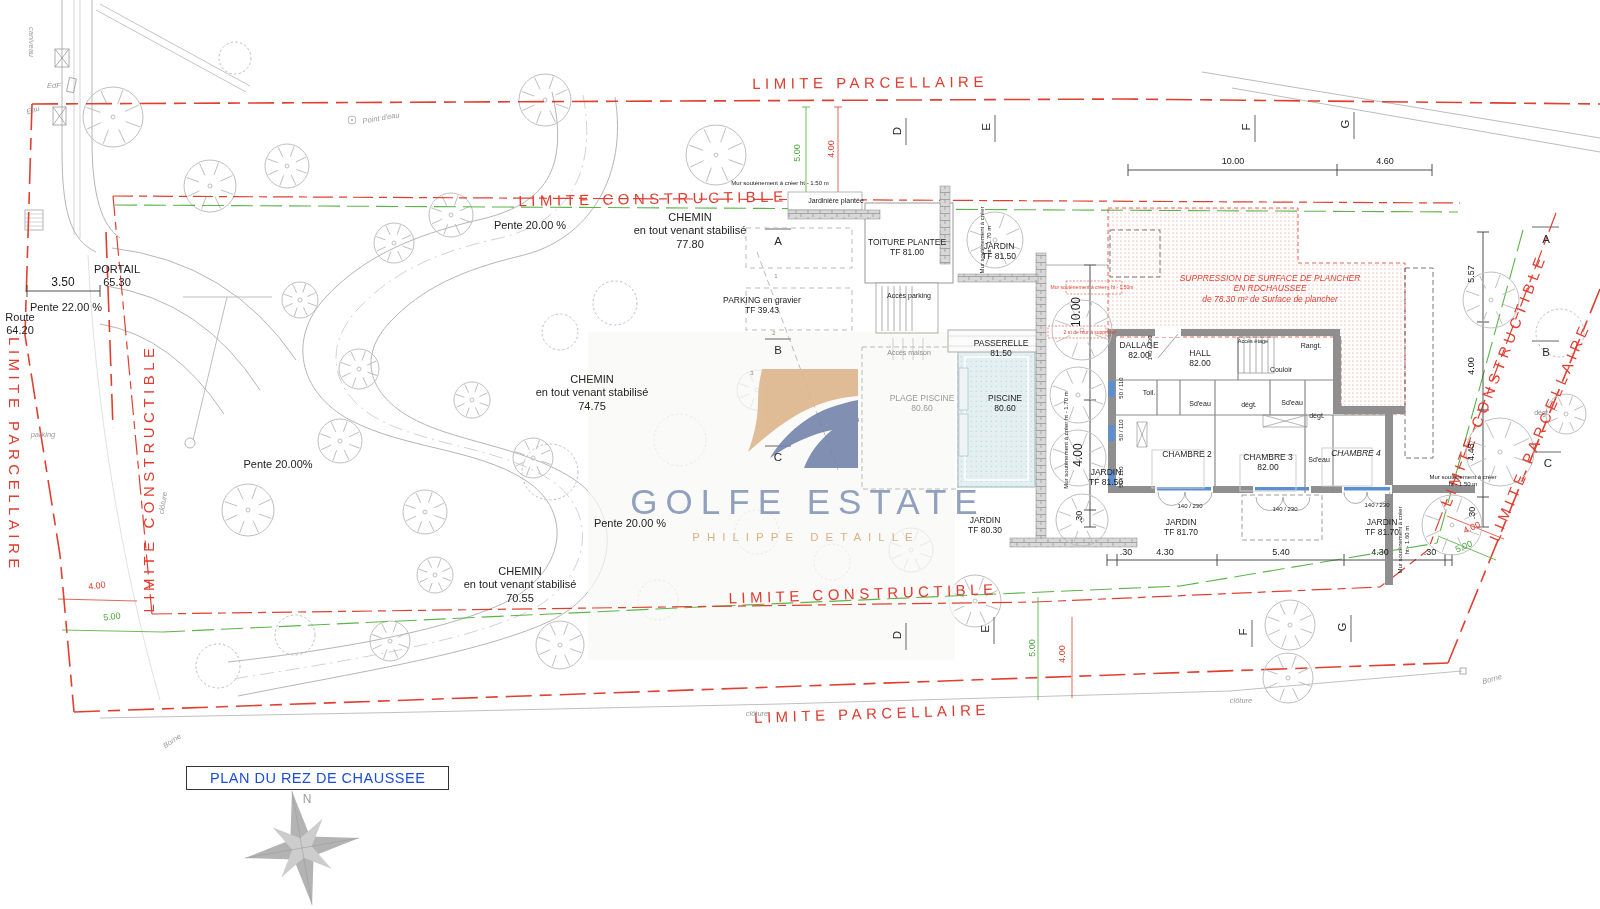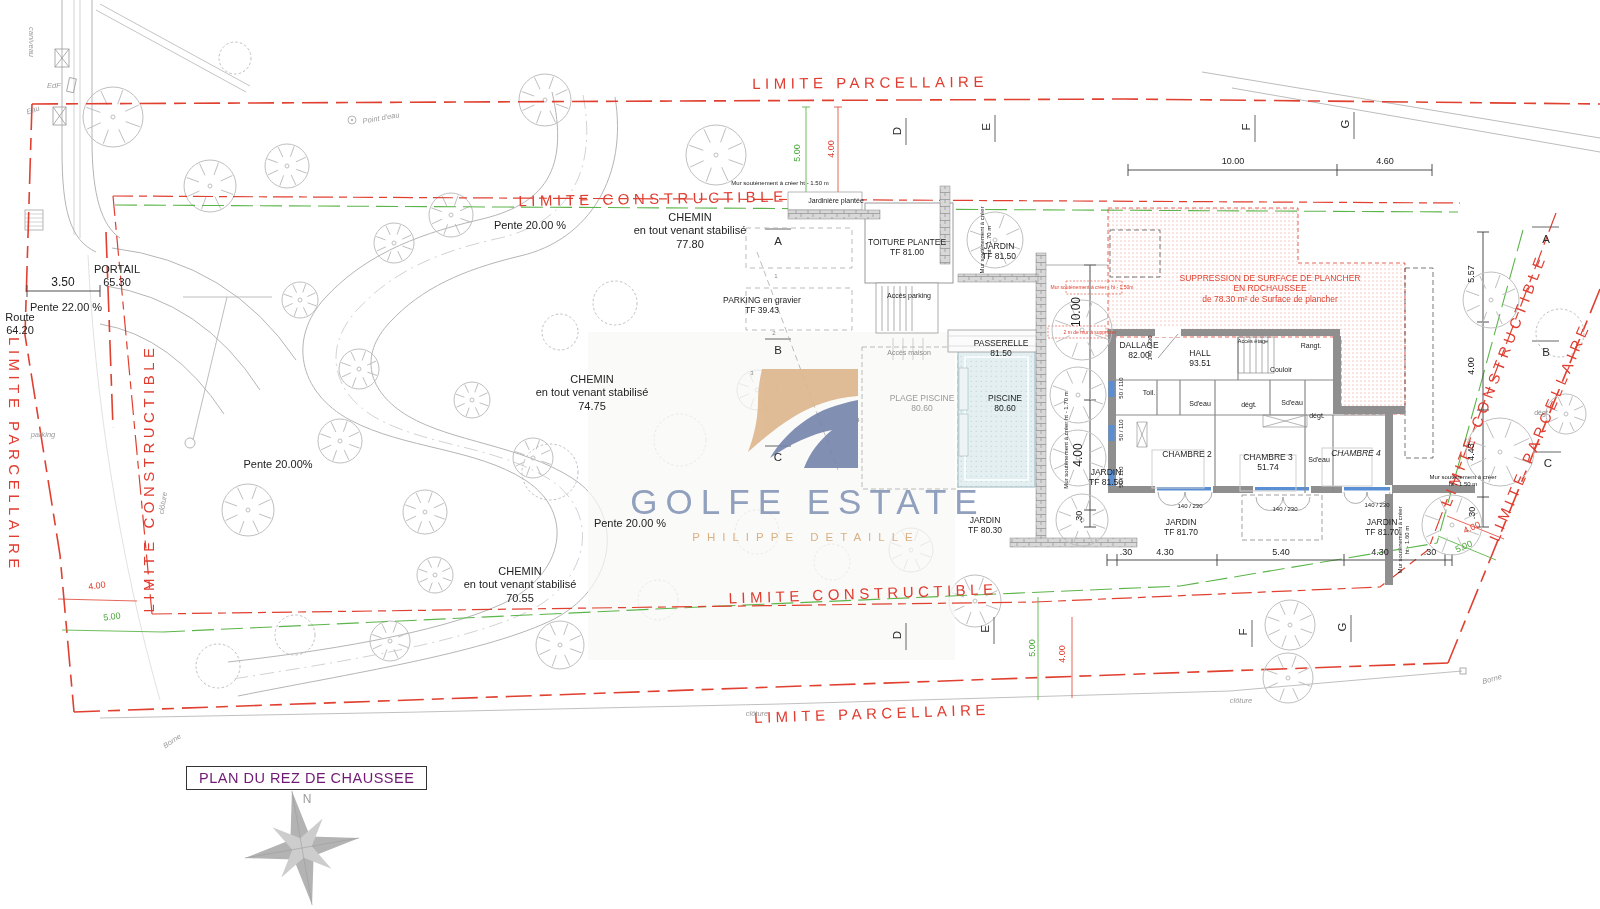--- a/index.html
+++ b/index.html
@@ -16,25 +16,25 @@
   .grid{font-size:11.5px;color:#2a2a2a;white-space:nowrap;}
   .note{font-size:11px;}
   .room{font-size:8.5px;color:#1c1c1c;}
   .roomfade{font-size:8.5px;color:#9a9a9a;}
   .tiny7{font-size:7px;}
   .tiny7g{font-size:7px;color:#8a8a8a;}
   .tiny6{font-size:6px;}
   .tiny6g{font-size:6px;color:#8a8a8a;}
   .tiny55{font-size:5.5px;}
   .gri{font-size:7.5px;color:#9a9a9a;font-style:italic;white-space:nowrap;}
-  .redit{font-size:8.5px;color:#e04030;}
+  .redit{font-size:8.5px;color:#e04030;font-style:italic;}
   .redtiny{font-size:5px;color:#e04030;}
   .compassN{font-size:12px;color:#9a9a9a;}
   #titlebox{position:absolute;left:186px;top:766px;border:1.3px solid #333;background:#fff;
-            padding:3px 12px;font-size:14.5px;color:#701a75;letter-spacing:0.5px;white-space:nowrap;z-index:6;}
+            padding:3px 23px;font-size:14.5px;color:#1d4ed8;letter-spacing:0.5px;white-space:nowrap;z-index:6;}
   #wm1{position:absolute;left:808px;top:502px;transform:translate(-50%,-50%);
        font-family:Liberation Sans, sans-serif;font-size:35px;letter-spacing:8px;
        color:rgba(124,143,179,0.85);white-space:nowrap;z-index:4;text-align:center;}
   #wm2{position:absolute;left:806px;top:537px;transform:translate(-50%,-50%);
        font-size:11.5px;letter-spacing:7px;color:rgba(214,168,120,0.9);white-space:nowrap;z-index:4;}
   #labels{position:absolute;left:0;top:0;width:1600px;height:909px;z-index:5;}
 </style>
 </head>
 <body>
 
@@ -724,34 +724,34 @@
 TF 81.50</div>
       <div class="lbl room" style="left: 762px; top: 305px; transform: translate(-50%, -50%) rotate(0deg);">PARKING en gravier
 TF 39.43</div>
       <div class="lbl tiny7" style="left: 909px; top: 296px; transform: translate(-50%, -50%) rotate(0deg);">Accès parking</div>
       <div class="lbl tiny7g" style="left: 909px; top: 353px; transform: translate(-50%, -50%) rotate(0deg);">Accès maison</div>
       <div class="lbl room" style="left: 1001px; top: 348px; transform: translate(-50%, -50%) rotate(0deg);">PASSERELLE
 81.50</div>
       <div class="lbl room" style="left: 1104px; top: 350px; transform: translate(-50%, -50%) rotate(0deg); margin-left: 35px;">DALLAGE
 82.00</div>
       <div class="lbl room" style="left: 1200px; top: 358px; transform: translate(-50%, -50%) rotate(0deg);">HALL
-93.51</div>
+82.00</div>
       <div class="lbl tiny7" style="left: 1281px; top: 370px; transform: translate(-50%, -50%) rotate(0deg);">Couloir</div>
       <div class="lbl tiny7" style="left: 1311px; top: 346px; transform: translate(-50%, -50%) rotate(0deg);">Rangt.</div>
       <div class="lbl tiny55" style="left: 1253px; top: 341px; transform: translate(-50%, -50%) rotate(0deg);">Accès étage</div>
       <div class="lbl tiny7" style="left: 1149px; top: 393px; transform: translate(-50%, -50%) rotate(0deg);">Toil.</div>
       <div class="lbl tiny7" style="left: 1200px; top: 404px; transform: translate(-50%, -50%) rotate(0deg);">Sd'eau</div>
       <div class="lbl tiny7" style="left: 1249px; top: 405px; transform: translate(-50%, -50%) rotate(0deg);">dégt.</div>
       <div class="lbl tiny7" style="left: 1292px; top: 403px; transform: translate(-50%, -50%) rotate(0deg);">Sd'eau</div>
       <div class="lbl tiny7" style="left: 1317px; top: 416px; transform: translate(-50%, -50%) rotate(0deg);">dégt.</div>
       <div class="lbl tiny7" style="left: 1319px; top: 460px; transform: translate(-50%, -50%) rotate(0deg);">Sd'eau</div>
       <div class="lbl tiny7g" style="left: 1542px; top: 413px; transform: translate(-50%, -50%) rotate(0deg);">dégt.</div>
       <div class="lbl room" style="left: 1187px; top: 454px; transform: translate(-50%, -50%) rotate(0deg);">CHAMBRE 2</div>
       <div class="lbl room" style="left: 1268px; top: 462px; transform: translate(-50%, -50%) rotate(0deg);">CHAMBRE 3
-51.74</div>
+82.00</div>
       <div class="lbl room" style="left: 1356px; top: 453px; transform: translate(-50%, -50%) rotate(0deg); font-style: italic;">CHAMBRE 4</div>
       <div class="lbl room" style="left: 1106px; top: 477px; transform: translate(-50%, -50%) rotate(0deg);">JARDIN
 TF 81.50</div>
       <div class="lbl room" style="left: 985px; top: 525px; transform: translate(-50%, -50%) rotate(0deg);">JARDIN
 TF 80.30</div>
       <div class="lbl room" style="left: 1181px; top: 527px; transform: translate(-50%, -50%) rotate(0deg);">JARDIN
 TF 81.70</div>
       <div class="lbl room" style="left: 1382px; top: 527px; transform: translate(-50%, -50%) rotate(0deg);">JARDIN
 TF 81.70</div>
       <div class="lbl roomfade" style="left: 922px; top: 403px; transform: translate(-50%, -50%) rotate(0deg);">PLAGE PISCINE

